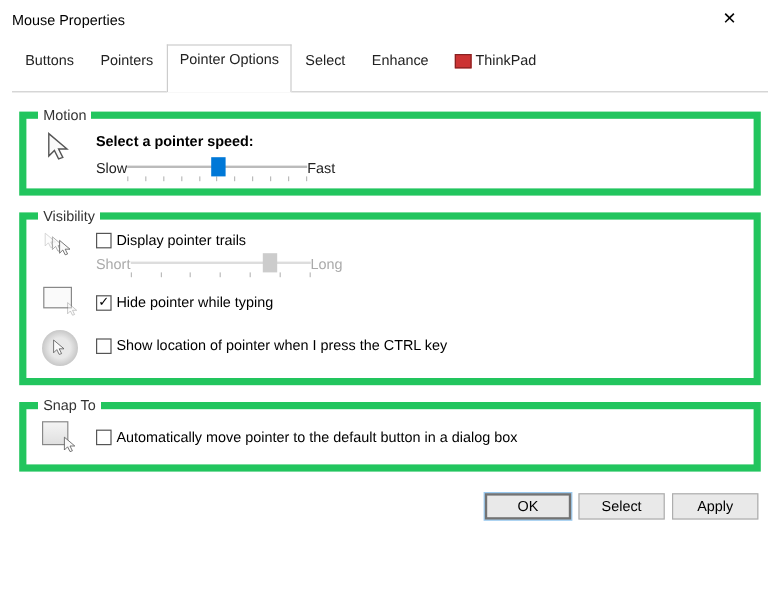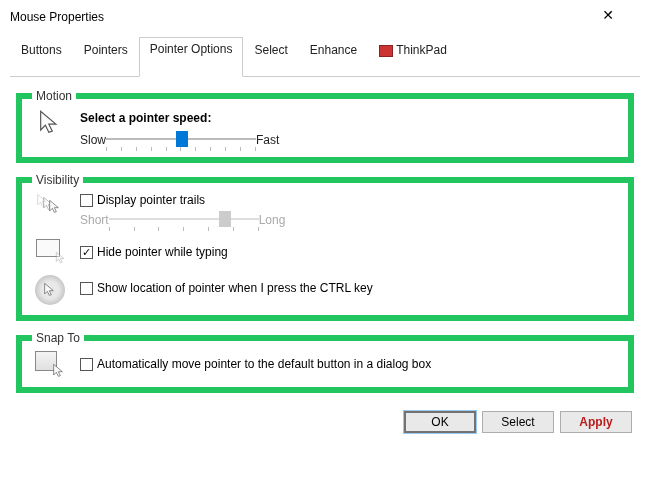--- a/index.html
+++ b/index.html
@@ -36,21 +36,21 @@
 .disabled-text { color:#aaa; }
 
 .chk { display:flex; align-items:center; gap:4px; margin-top:6px; }
 .chk .box { width:13px; height:13px; border:1px solid #555; display:flex; align-items:center; justify-content:center; font-size:10px; line-height:1; background:#fff; }
 .chk .box.checked::after { content:"✓"; font-size:11px; }
 .highlight { display:inline-flex; border:4px solid #e00; border-radius:14px; padding:6px 20px 6px 6px; margin-top:8px; }
 
 .buttons { display:flex; justify-content:flex-end; gap:6px; padding:8px 18px 12px 0; }
 .btn { min-width:72px; height:22px; border:1px solid #adadad; background:#e9e9e9; font-size:12px; cursor:default; }
 .btn.default { border:2px solid #737373; outline:1px solid rgba(0,120,215,.4); }
-.btn.disabled { color:#b91c1c;font-weight:bold; }
+.btn.disabled { color:#000000; }
 
 
 .cursor-icon svg { width:28px; height:28px; }
 .snap-icon { width:30px; height:26px; position:relative; }
 .snap-icon .sq { width:22px; height:20px; border:1px solid #888; background:linear-gradient(#f4f4f4,#e0e0e0); }
 .snap-icon .cur { position:absolute; bottom:-2px; right:-2px; }
 .trails-icon { position:relative; width:30px; height:26px; }
 .trails-icon svg { position:absolute; }
 .typebox-icon { width:28px; height:24px; position:relative; }
 .typebox-icon .sq { width:24px; height:18px; border:1px solid #888; background:#fafafa; }

